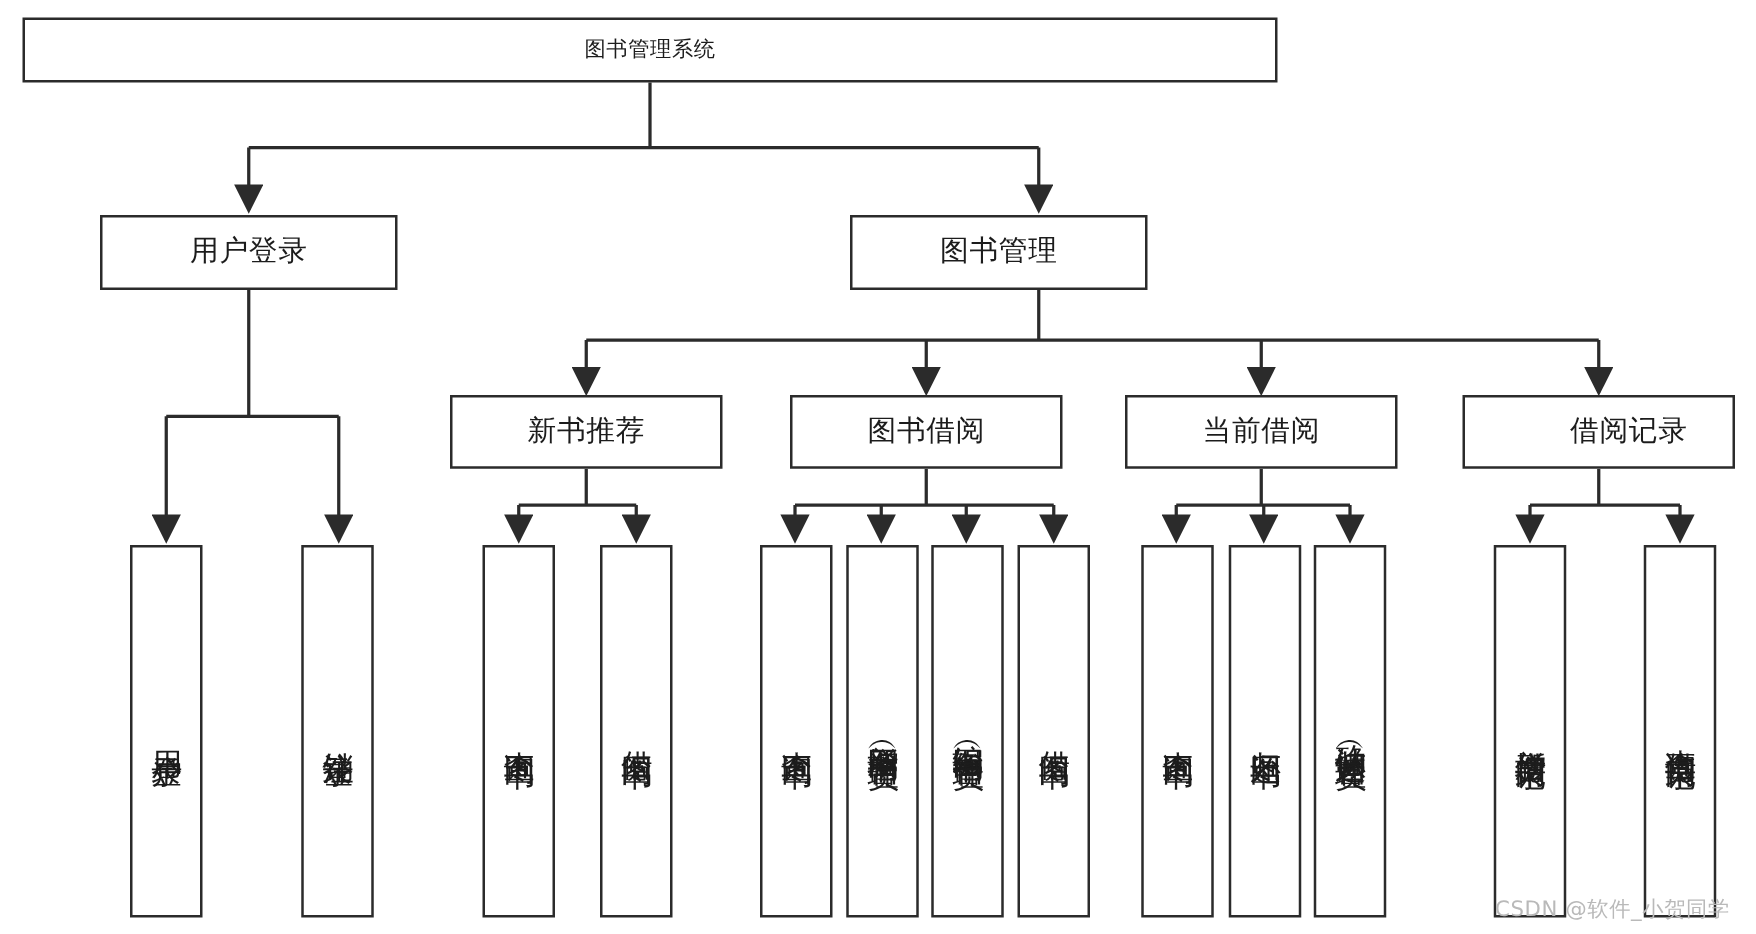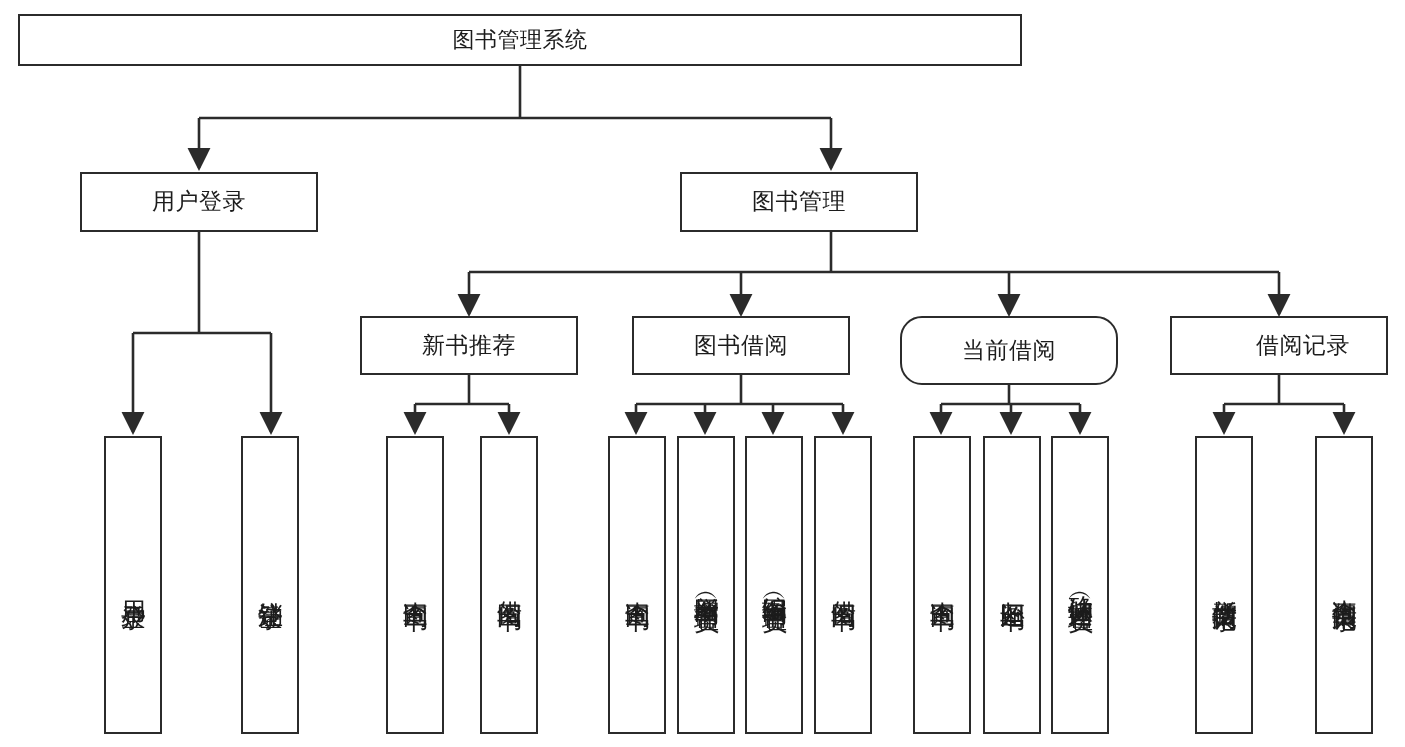--- a/index.html
+++ b/index.html
@@ -37,21 +37,21 @@
     justify-content: center;
     color: #1c1c1c;
   }
   .node-h {
     font-size: 23px;
     letter-spacing: 0.5px;
     line-height: 1.1;
     white-space: nowrap;
   }
   .node-root {
-    font-size: 22px;
+    font-size: 17px;
     text-align: center;
   }
   .node-v {
     writing-mode: vertical-rl;
     text-orientation: upright;
     font-size: 25px;
     line-height: 1.28;
     letter-spacing: 2px;
     align-items: center;
     justify-content: center;
@@ -163,21 +163,21 @@
   <div class="node node-h" style="left:680px; top:172px; width:238px; height:60px;">
     <span>图书管理</span>
   </div>
 
   <div class="node node-h" style="left:632px; top:316px; width:218px; height:59px;">
     <span>图书借阅</span>
   </div>
   <div class="node node-h" style="left:360px; top:316px; width:218px; height:59px;">
     <span>新书推荐</span>
   </div>
-  <div class="node node-h" style="left:900px; top:316px; width:218px; height:69px;border-radius:22px;">
+  <div class="node node-h" style="left:900px; top:316px; width:218px; height:59px;">
     <span>当前借阅</span>
   </div>
   <div class="node node-h" style="left:1170px; top:316px; width:218px; height:59px;padding-left:48px;">
     <span>借阅记录</span>
   </div>
 
   <div class="node node-v" style="left:104px; top:436px; width:58px; height:298px;">
     <span>用户登录</span>
   </div>
   <div class="node node-v" style="left:241px; top:436px; width:58px; height:298px;">
@@ -214,14 +214,15 @@
     <span>确认归还（管理员）</span>
   </div>
 
   <div class="node node-v" style="left:1195px; top:436px; width:58px; height:298px;">
     <span>新增借阅记录</span>
   </div>
   <div class="node node-v" style="left:1315px; top:436px; width:58px; height:298px;">
     <span>查询借阅记录</span>
   </div>
 
+  <div class="watermark" style="left:1196px; top:716px;">CSDN @软件_小贺同学</div>
 
 </div>
 
 </body></html>

